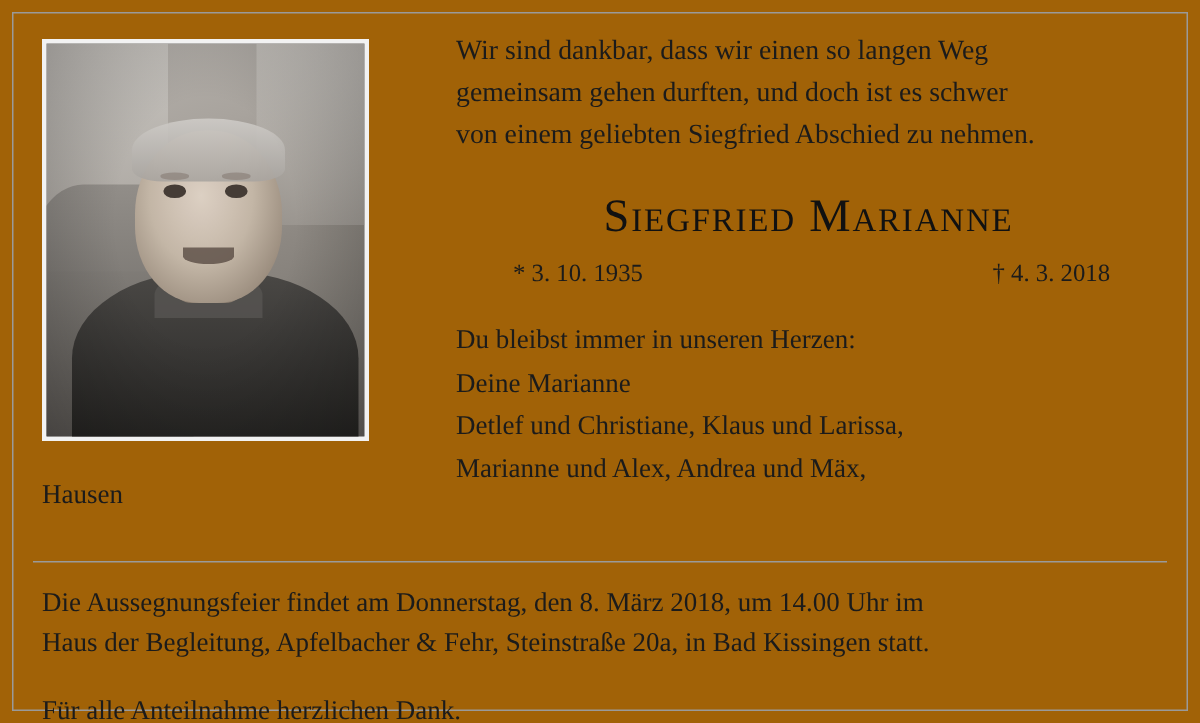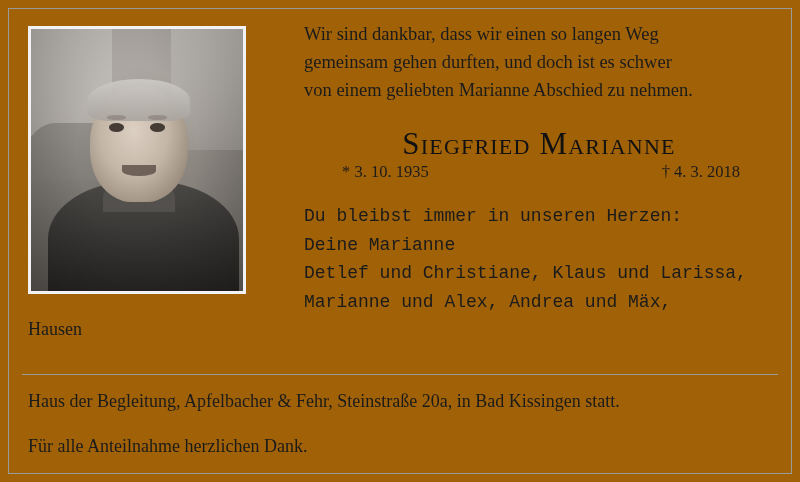--- a/index.html
+++ b/index.html
@@ -166,33 +166,34 @@
   .name {
     margin-top: 22px;
     text-align: center;
     font-size: 31px;
     letter-spacing: 1.2px;
     color: #111;
     font-variant: small-caps;
     white-space: nowrap;
   }
   .dates {
+    margin-top: 10px;
     display: flex;
     justify-content: space-between;
     padding: 0 34px 0 38px;
     font-size: 16.5px;
     color: #1b1b1b;
   }
   .dedication {
     margin-top: 20px;
     font-size: 18px;
     line-height: 1.58;
     color: #1b1b1b;
   }
-  .dedication div { white-space: nowrap; font-family: Liberation Mono, monospace; }
+  .dedication div { white-space: nowrap; }
 
   
   .place {
     position: absolute;
     left: 28px;
     top: 319px;
     font-size: 18px;
     color: #1b1b1b;
   }
 
@@ -248,21 +249,21 @@
           <div class="ph-vig"></div>
           <div class="ph-gray"></div>
         </div>
       </div>
 
       <div class="texts">
 
         <div class="lead">
           <div>Wir sind dankbar, dass wir einen so langen Weg</div>
           <div>gemeinsam gehen durften, und doch ist es schwer</div>
-          <div>von einem geliebten Marianne Abschied zu nehmen.</div>
+          <div>von einem geliebten Siegfried Abschied zu nehmen.</div>
         </div>
 
         <div class="name">Siegfried Marianne</div>
 
         <div class="dates">
           <span>* 3. 10. 1935</span>
           <span>† 4. 3. 2018</span>
         </div>
 
         <div class="dedication">
@@ -273,18 +274,19 @@
         </div>
 
       </div>
     </div>
 
     <div class="place">Hausen</div>
 
     <div class="divider"></div>
 
     <div class="bottom">
+      <div>Die Aussegnungsfeier findet am Donnerstag, den 8. März 2018, um 14.00 Uhr im</div>
       <div>Haus der Begleitung, Apfelbacher &amp; Fehr, Steinstraße 20a, in Bad Kissingen statt.</div>
       <div class="thanks">Für alle Anteilnahme herzlichen Dank.</div>
     </div>
 
   </div>
 </div>
 
 </body></html>

